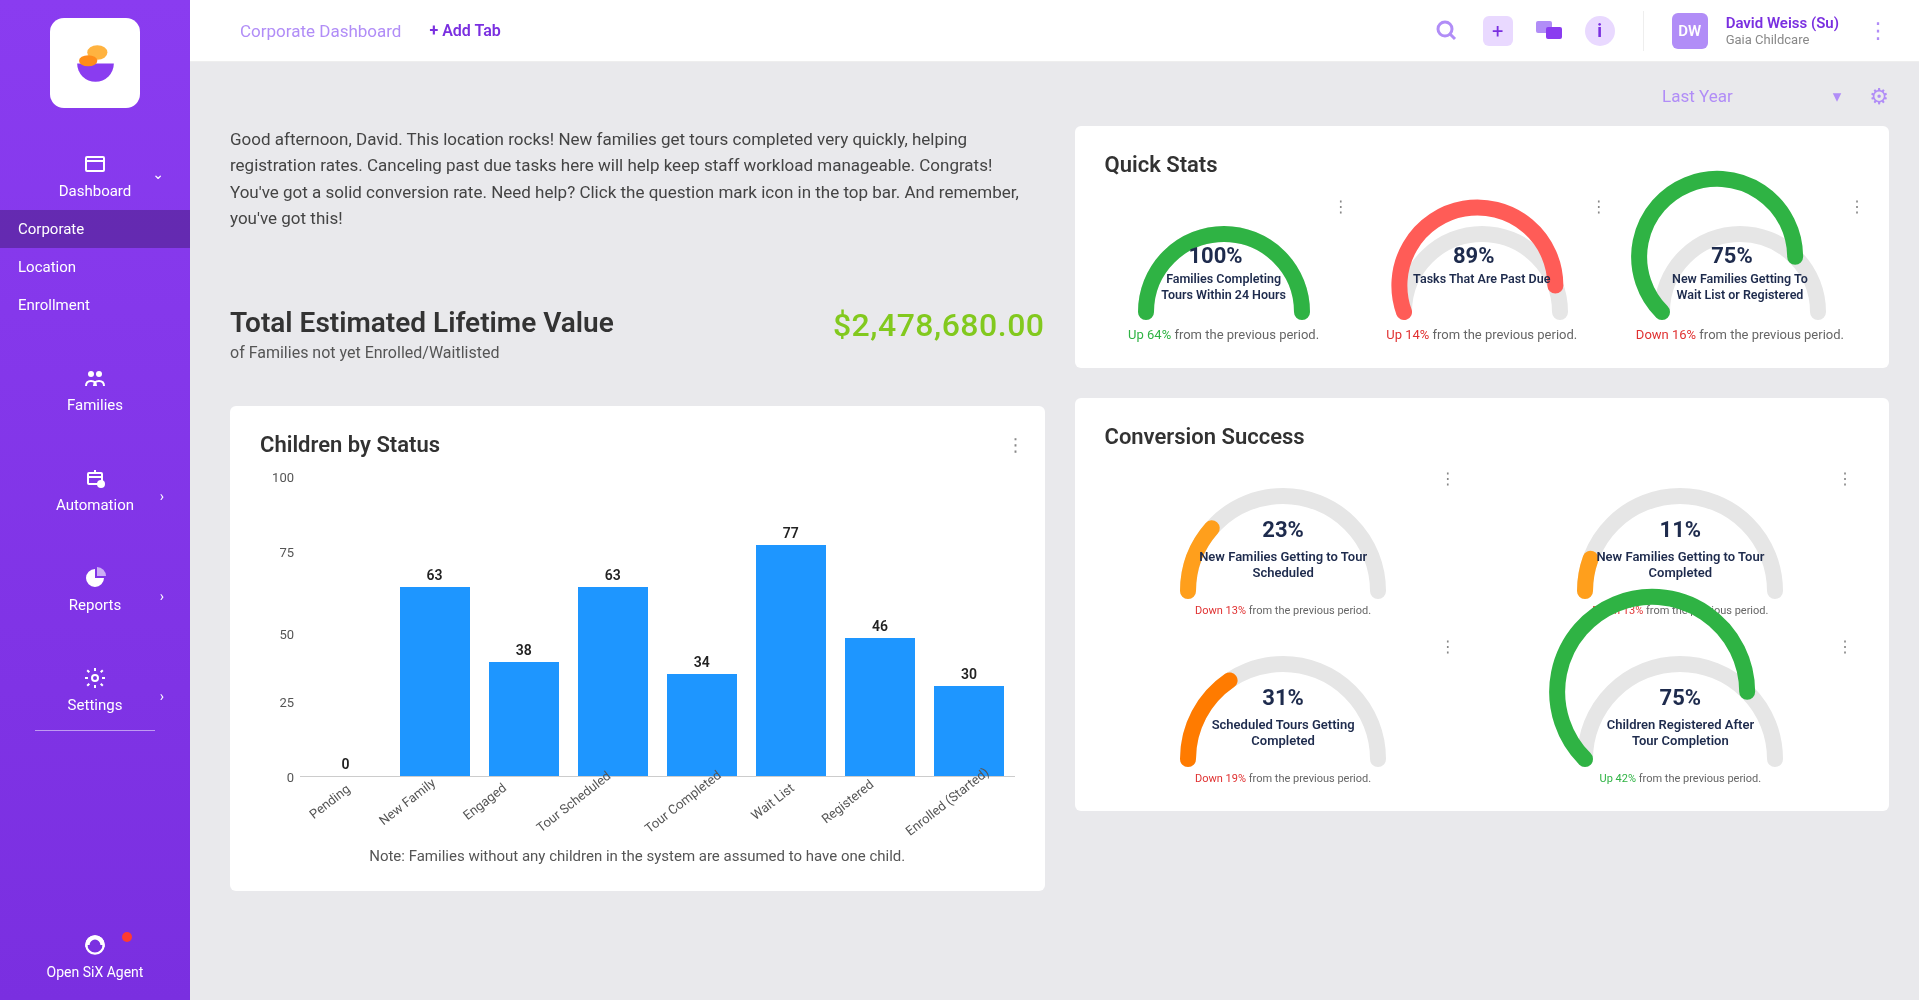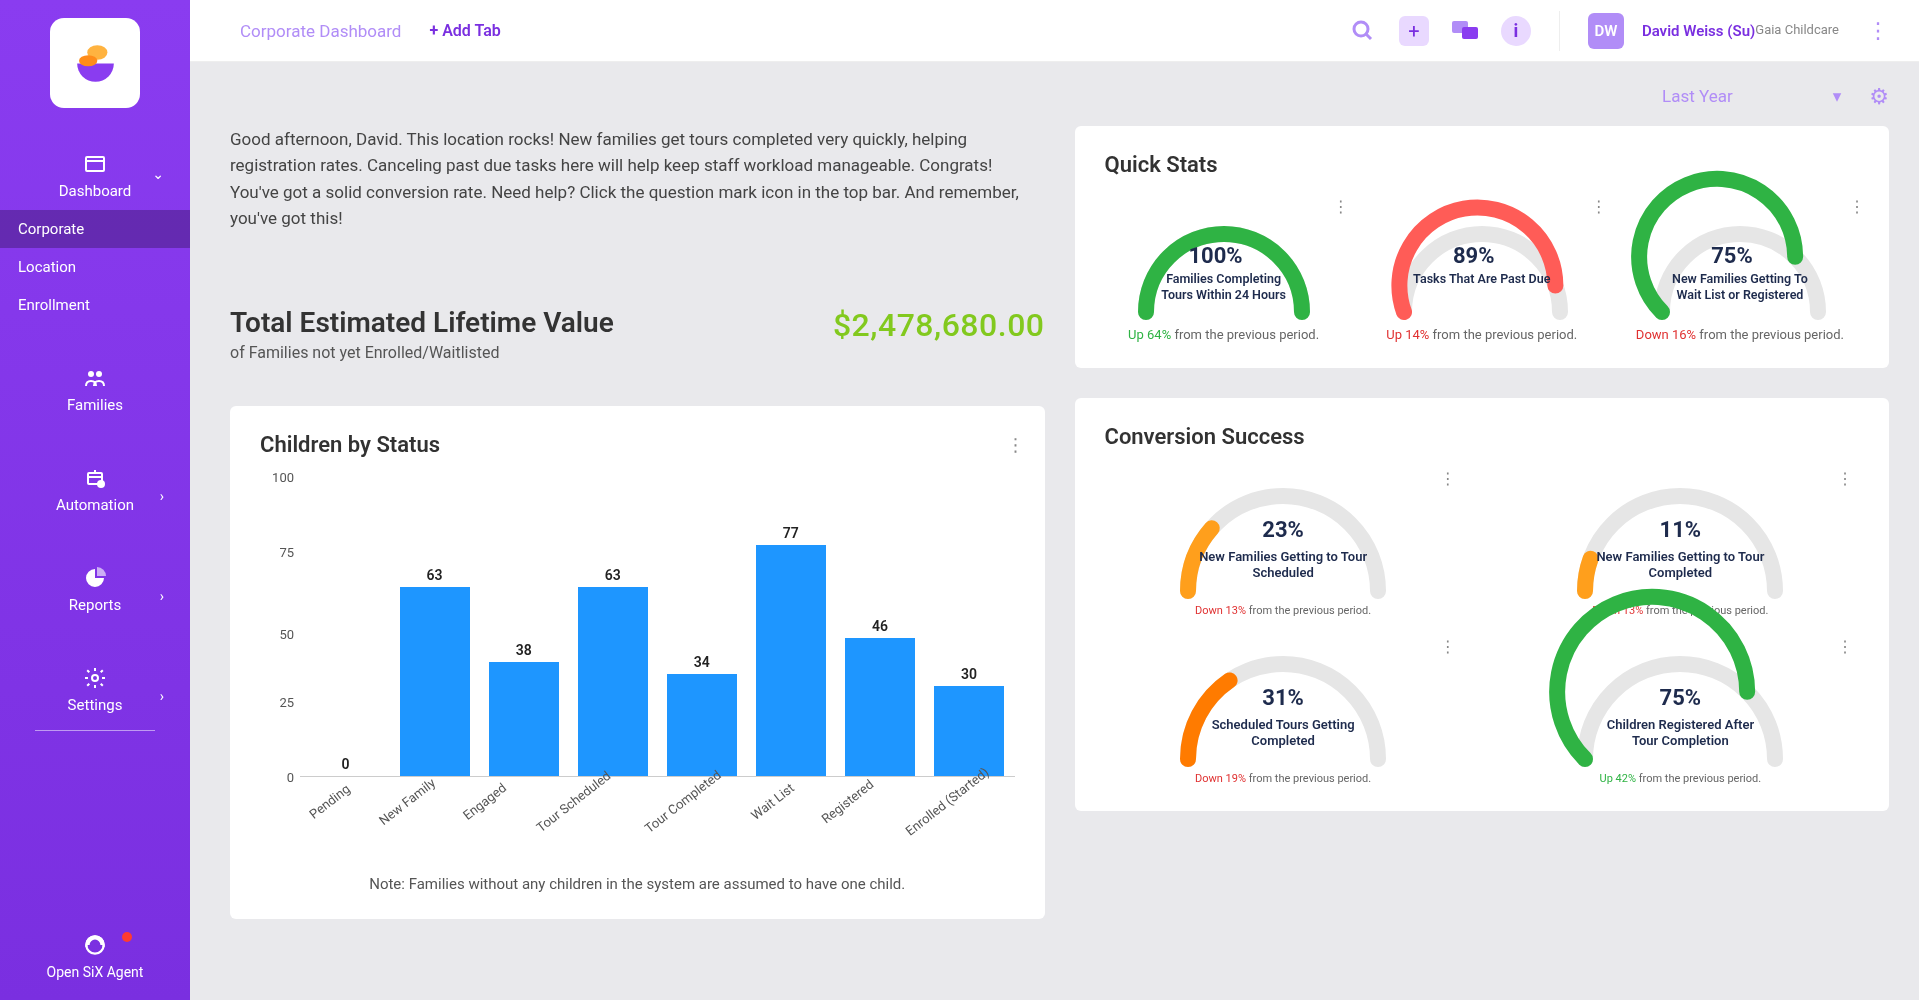--- a/index.html
+++ b/index.html
@@ -25,21 +25,21 @@
 .topbar { height:62px; background:#fff; display:flex; align-items:center; padding:0 20px 0 40px; gap:18px; border-bottom:1px solid #eee; }
 .tab { color:#b18df7; font-size:17px; padding:8px 10px; cursor:pointer;}
 .add-tab { color:#7a2fe0; font-weight:600; font-size:16px; cursor:pointer; }
 .add-tab::before { content:"+ "; font-weight:700; }
 .tb-spacer { flex:1; }
 .tb-icon { width:36px; height:36px; display:flex; align-items:center; justify-content:center; color:#b18df7; font-size:22px; cursor:pointer; }
 .tb-icon.square { background:#e9d9ff; border-radius:6px; color:#7a2fe0; font-size:20px; width:30px; height:30px;}
 .tb-icon.info { background:#e9d9ff; border-radius:50%; color:#7a2fe0; width:30px; height:30px; font-size:18px; font-weight:700;}
 .tb-sep { width:1px; height:40px; background:#eee; margin:0 10px; }
 .avatar { width:36px; height:36px; background:#b18df7; color:#fff; display:flex; align-items:center; justify-content:center; border-radius:6px; font-weight:600; font-size:15px;}
-.user-info { display:flex; line-height:1.2; cursor:pointer;}
+.user-info { display:flex; flex-direction:column; line-height:1.2; cursor:pointer;}
 .user-name { color:#7a2fe0; font-weight:600; font-size:15px; }
 .user-org { color:#888; font-size:13px; }
 .tb-menu { color:#b18df7; font-size:22px; padding:0 10px; cursor:pointer; }
 
 
 .content { flex:1; overflow:auto; padding:18px 30px 30px 40px; }
 .filter-row { display:flex; justify-content:flex-end; align-items:center; gap:16px; margin-bottom:14px; color:#b18df7; font-size:17px; }
 .filter-drop { display:flex; align-items:center; gap:100px; cursor:pointer; padding:6px 12px;}
 .gear { color:#b18df7; font-size:22px; cursor:pointer; }
 
@@ -82,21 +82,21 @@
 
 .chart { position:relative; padding-left:40px; }
 .y-axis { position:absolute; left:0; top:0; bottom:60px; width:40px; }
 .y-tick { position:absolute; right:6px; font-size:13px; color:#555; transform:translateY(-50%); }
 .plot { position:relative; height:300px; border-bottom:1px solid #ccc; display:flex; align-items:flex-end; gap:18px; padding:0 10px;}
 .bar-wrap { flex:1; display:flex; flex-direction:column; align-items:center; justify-content:flex-end; height:100%; position:relative;}
 .bar { width:100%; max-width:70px; background:#1e96ff; }
 .bar-val { font-size:14px; font-weight:600; color:#222; margin-bottom:4px;}
 .x-labels { display:flex; gap:18px; padding:0 10px; margin-top:10px; height:60px;}
 .x-lbl { flex:1; text-align:center; font-size:13px; color:#555; transform:rotate(-38deg) translate(-14px,0); transform-origin:top center; white-space:nowrap;}
-.chart-note { text-align:center; font-size:15px; color:#555; margin-top:28px;}
+.chart-note { text-align:center; font-size:15px; color:#555; }
 </style>
 </head>
 <body>
 
 <div class="app">
 
   <div class="sidebar">
     <div class="logo">
       <svg viewBox="0 0 60 60">
           <path d="M10 30 A20 20 0 0 0 50 30 Z" fill="#8a3cf0"></path>

